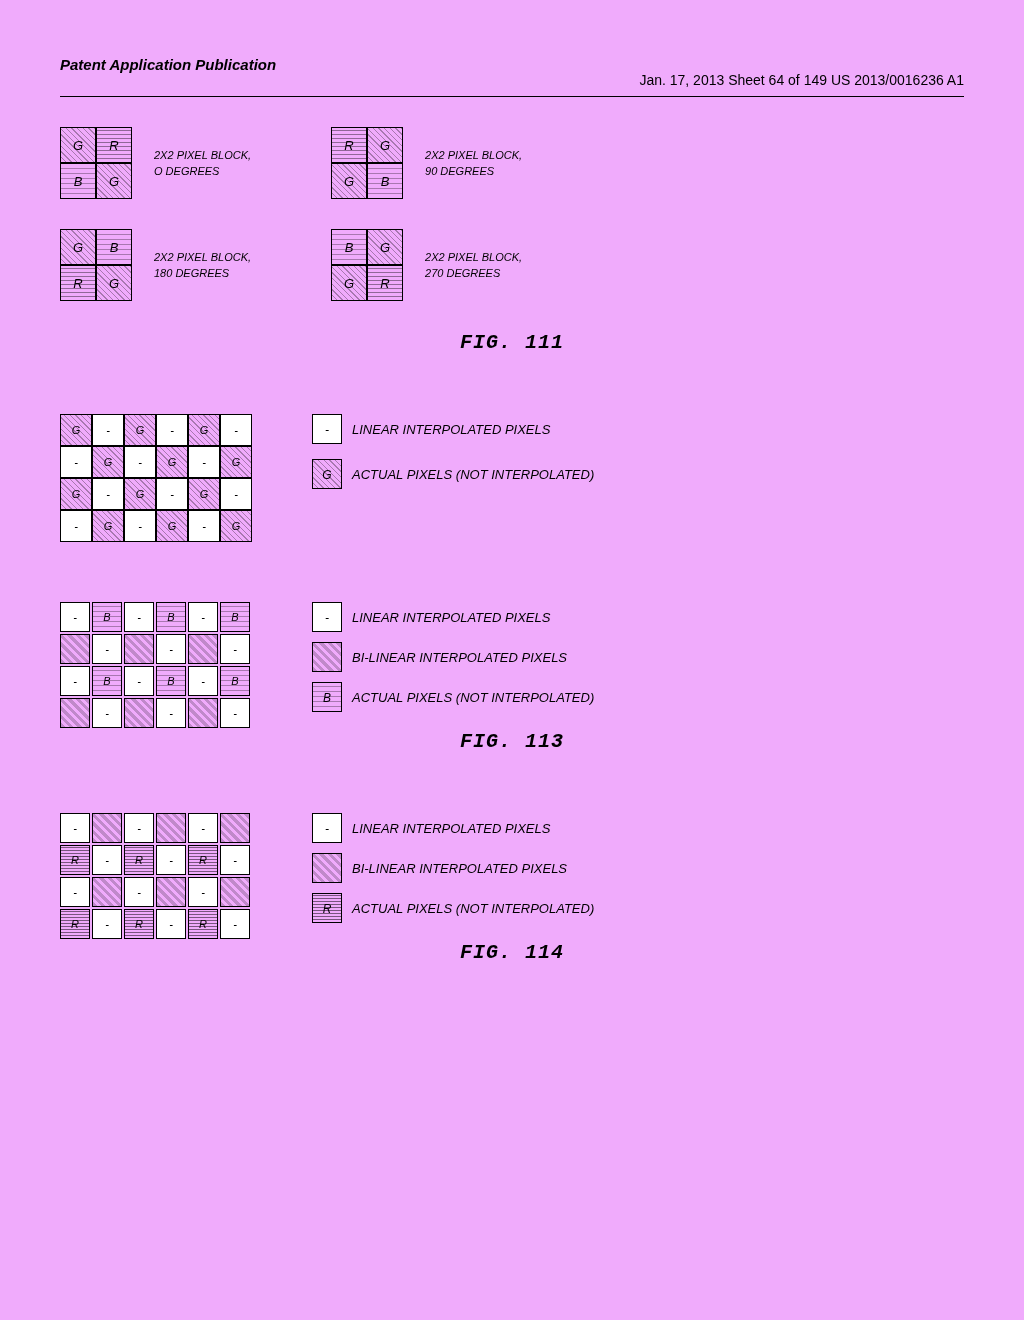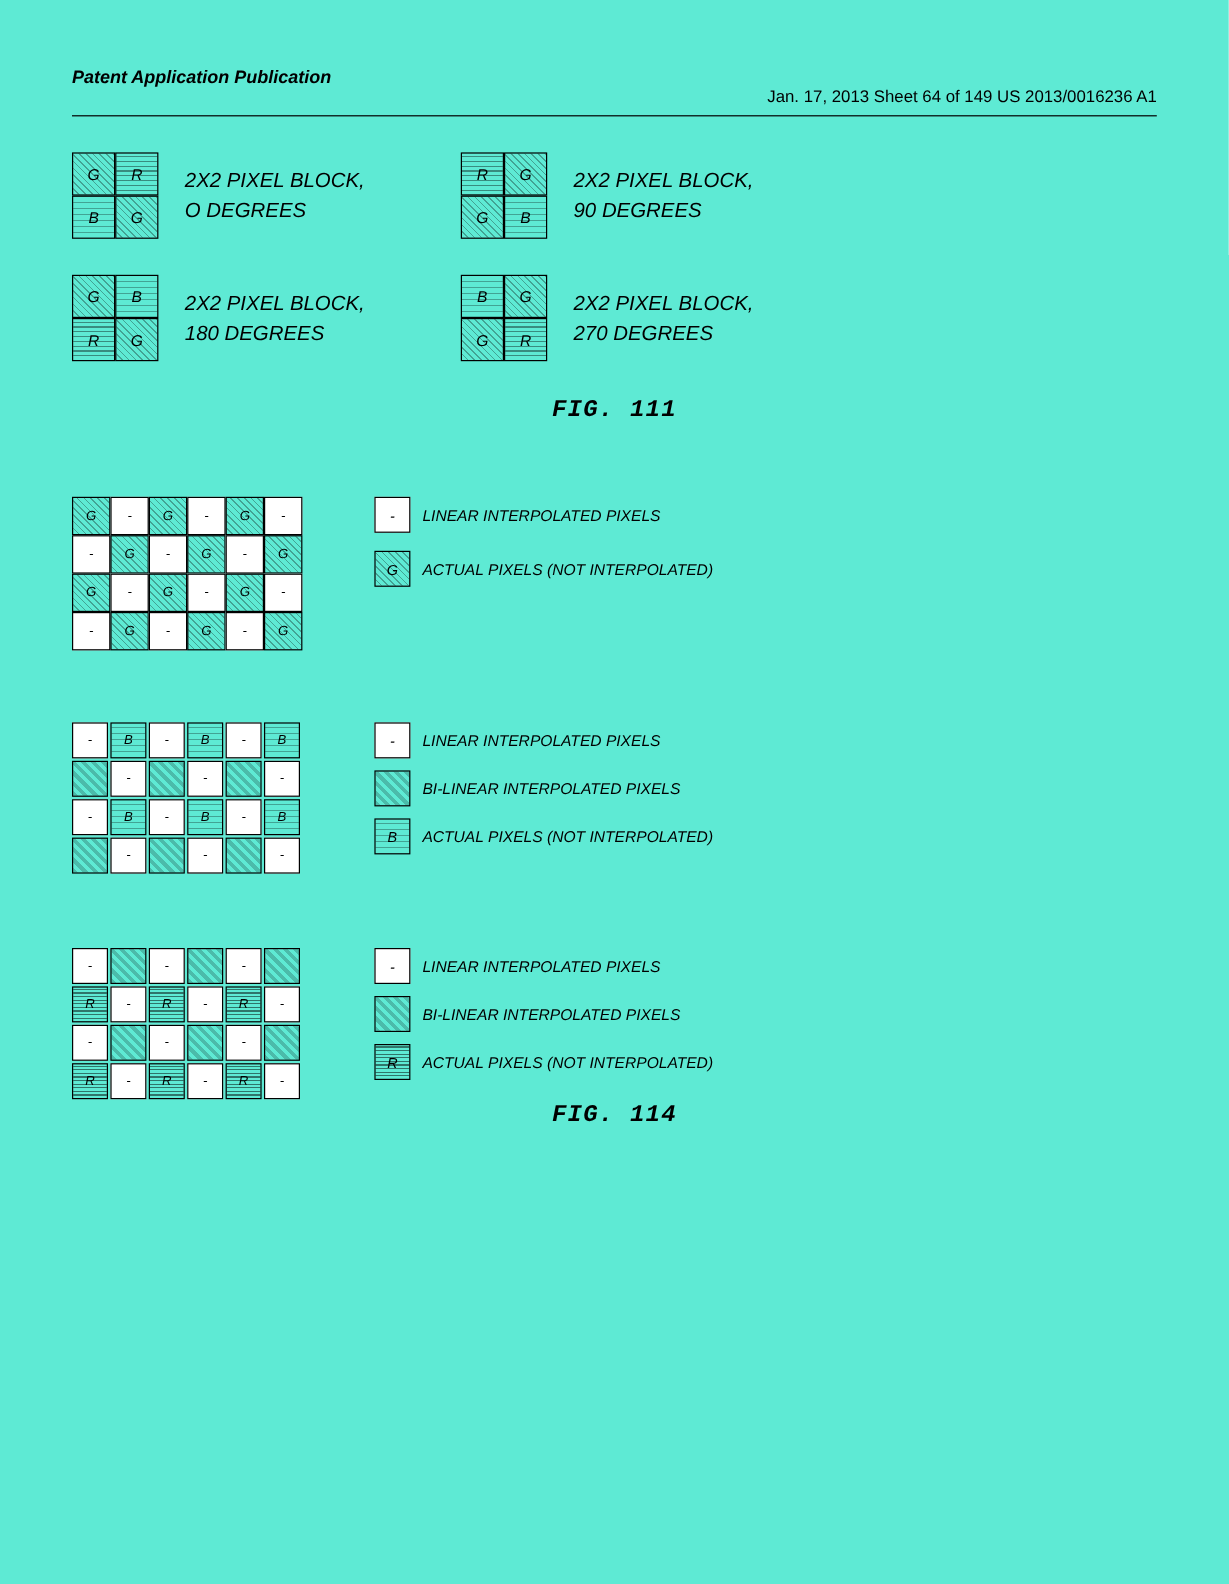--- a/index.html
+++ b/index.html
@@ -8,21 +8,21 @@
       font-family: Arial, sans-serif;
       width: 1024px;
       min-height: 1320px;
       position: relative;
       overflow-x: hidden;
     }
 
     .page {
       width: 1024px;
       min-height: 1320px;
-      background: #5eead4;
+      background: #f0abfc;
       padding: 40px 60px;
     }
 
     .header {
       display: flex;
       justify-content: space-between;
       align-items: center;
       border-bottom: 1px solid #000;
       padding-bottom: 8px;
       margin-bottom: 30px;
@@ -106,21 +106,21 @@
       background: repeating-linear-gradient(
         0deg,
         transparent,
         transparent 2px,
         rgba(0,0,0,0.5) 2px,
         rgba(0,0,0,0.5) 3px
       );
     }
 
     .grid-label {
-      font-size: 17px;
+      font-size: 11px;
       font-style: italic;
       margin-left: 10px;
       line-height: 1.5;
     }
 
     
     .grid-2x2 {
       display: grid;
       grid-template-columns: repeat(2, 36px);
       grid-template-rows: repeat(2, 36px);
@@ -356,20 +356,21 @@
           <div style="border:1px solid #000;display:inline-block;width:30px;height:30px;vertical-align:middle;margin-right:10px;background: repeating-linear-gradient(45deg,rgba(0,0,0,0.2),rgba(0,0,0,0.2) 3px,transparent 3px,transparent 6px);"></div>
           <span>BI-LINEAR INTERPOLATED PIXELS</span>
         </div>
         <div class="legend-item" style="margin-top:10px;">
           <div style="border:1px solid #000;display:inline-block;width:30px;height:30px;vertical-align:middle;margin-right:10px;text-align:center;line-height:30px;font-size:12px;font-style:italic;background: repeating-linear-gradient(0deg,transparent,transparent 4px,rgba(0,0,0,0.3) 4px,rgba(0,0,0,0.3) 5px);">B</div>
           <span>ACTUAL PIXELS (NOT INTERPOLATED)</span>
         </div>
       </div>
     </div>
 
+    <div class="fig-number">FIG. 113</div>
   </div>
 
   <div class="fig-section">
     <div class="content-area">
       <div class="left-side">
         <div style="display:grid;grid-template-columns:repeat(6,32px);grid-template-rows:repeat(4,32px);">
 
           <div class="cell cell-empty">-</div>
           <div class="cell cell-bilinear"></div>
           <div class="cell cell-empty">-</div>

